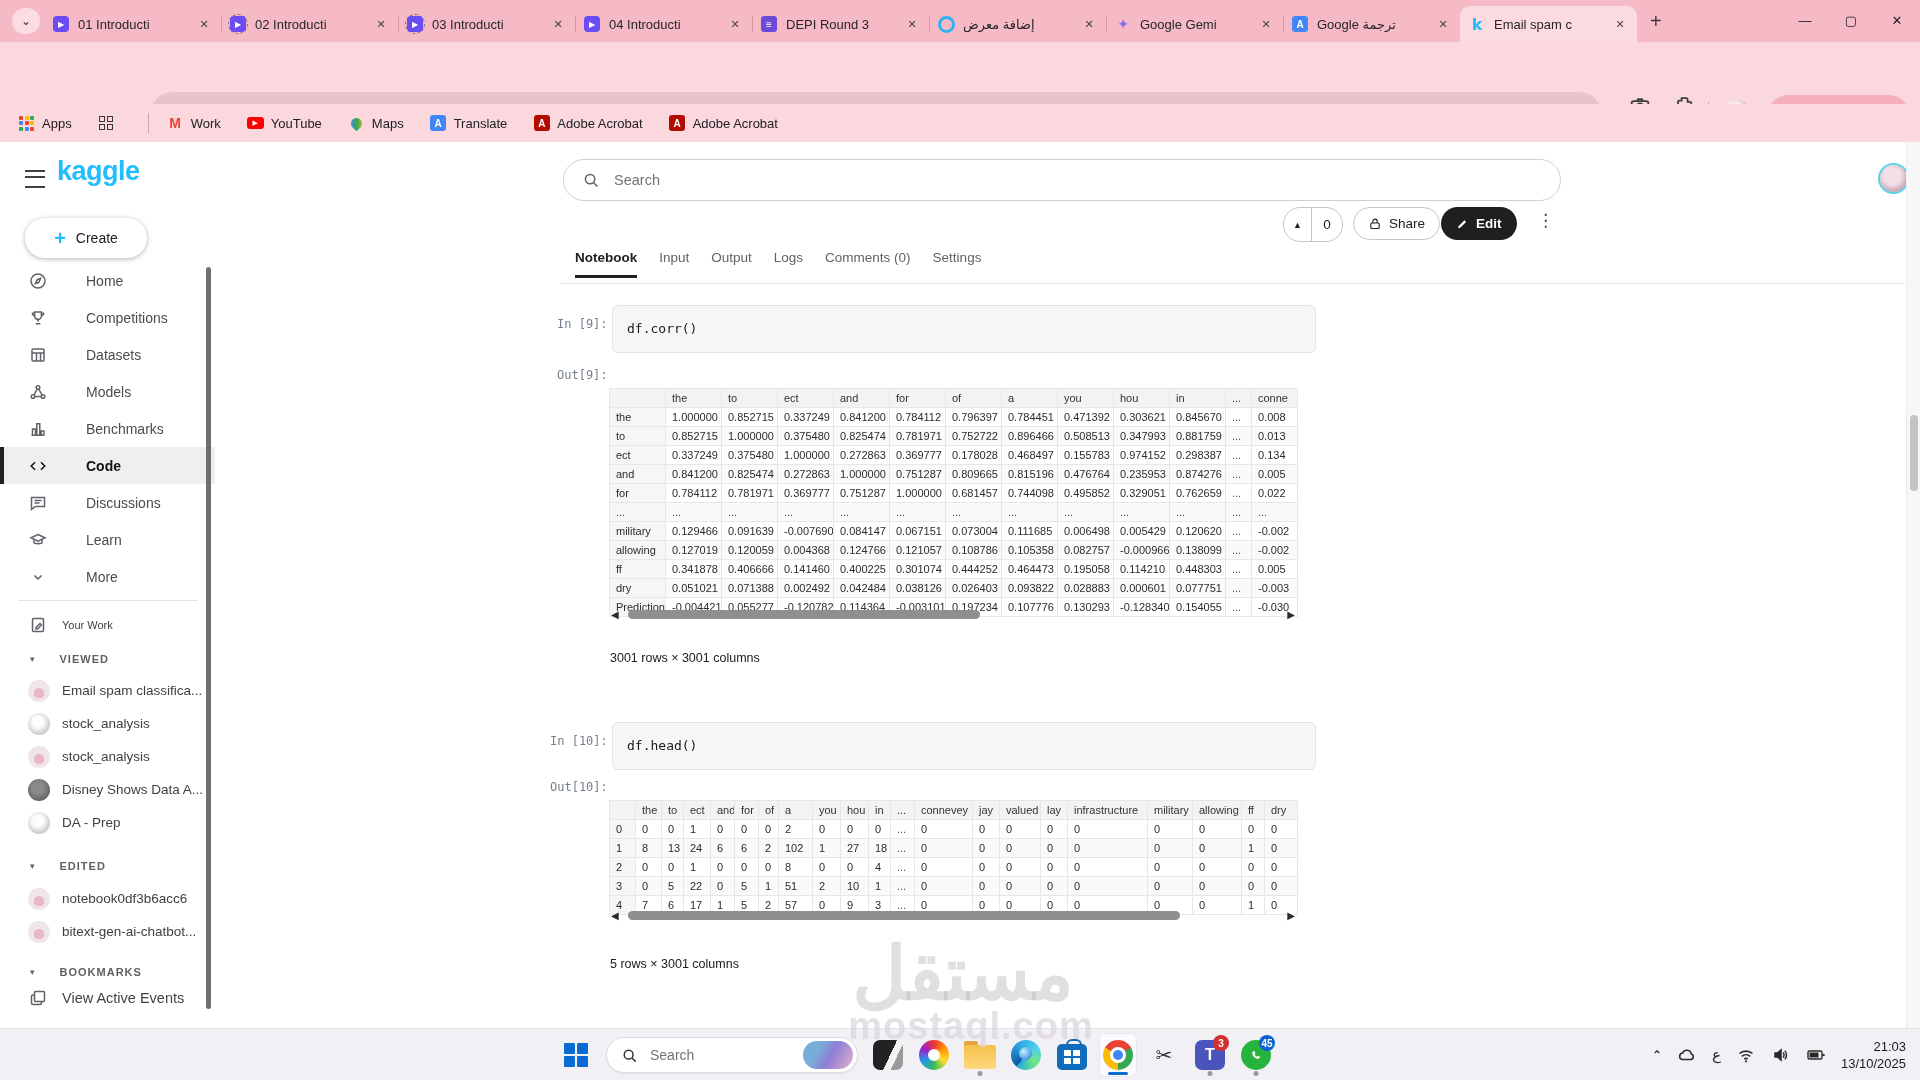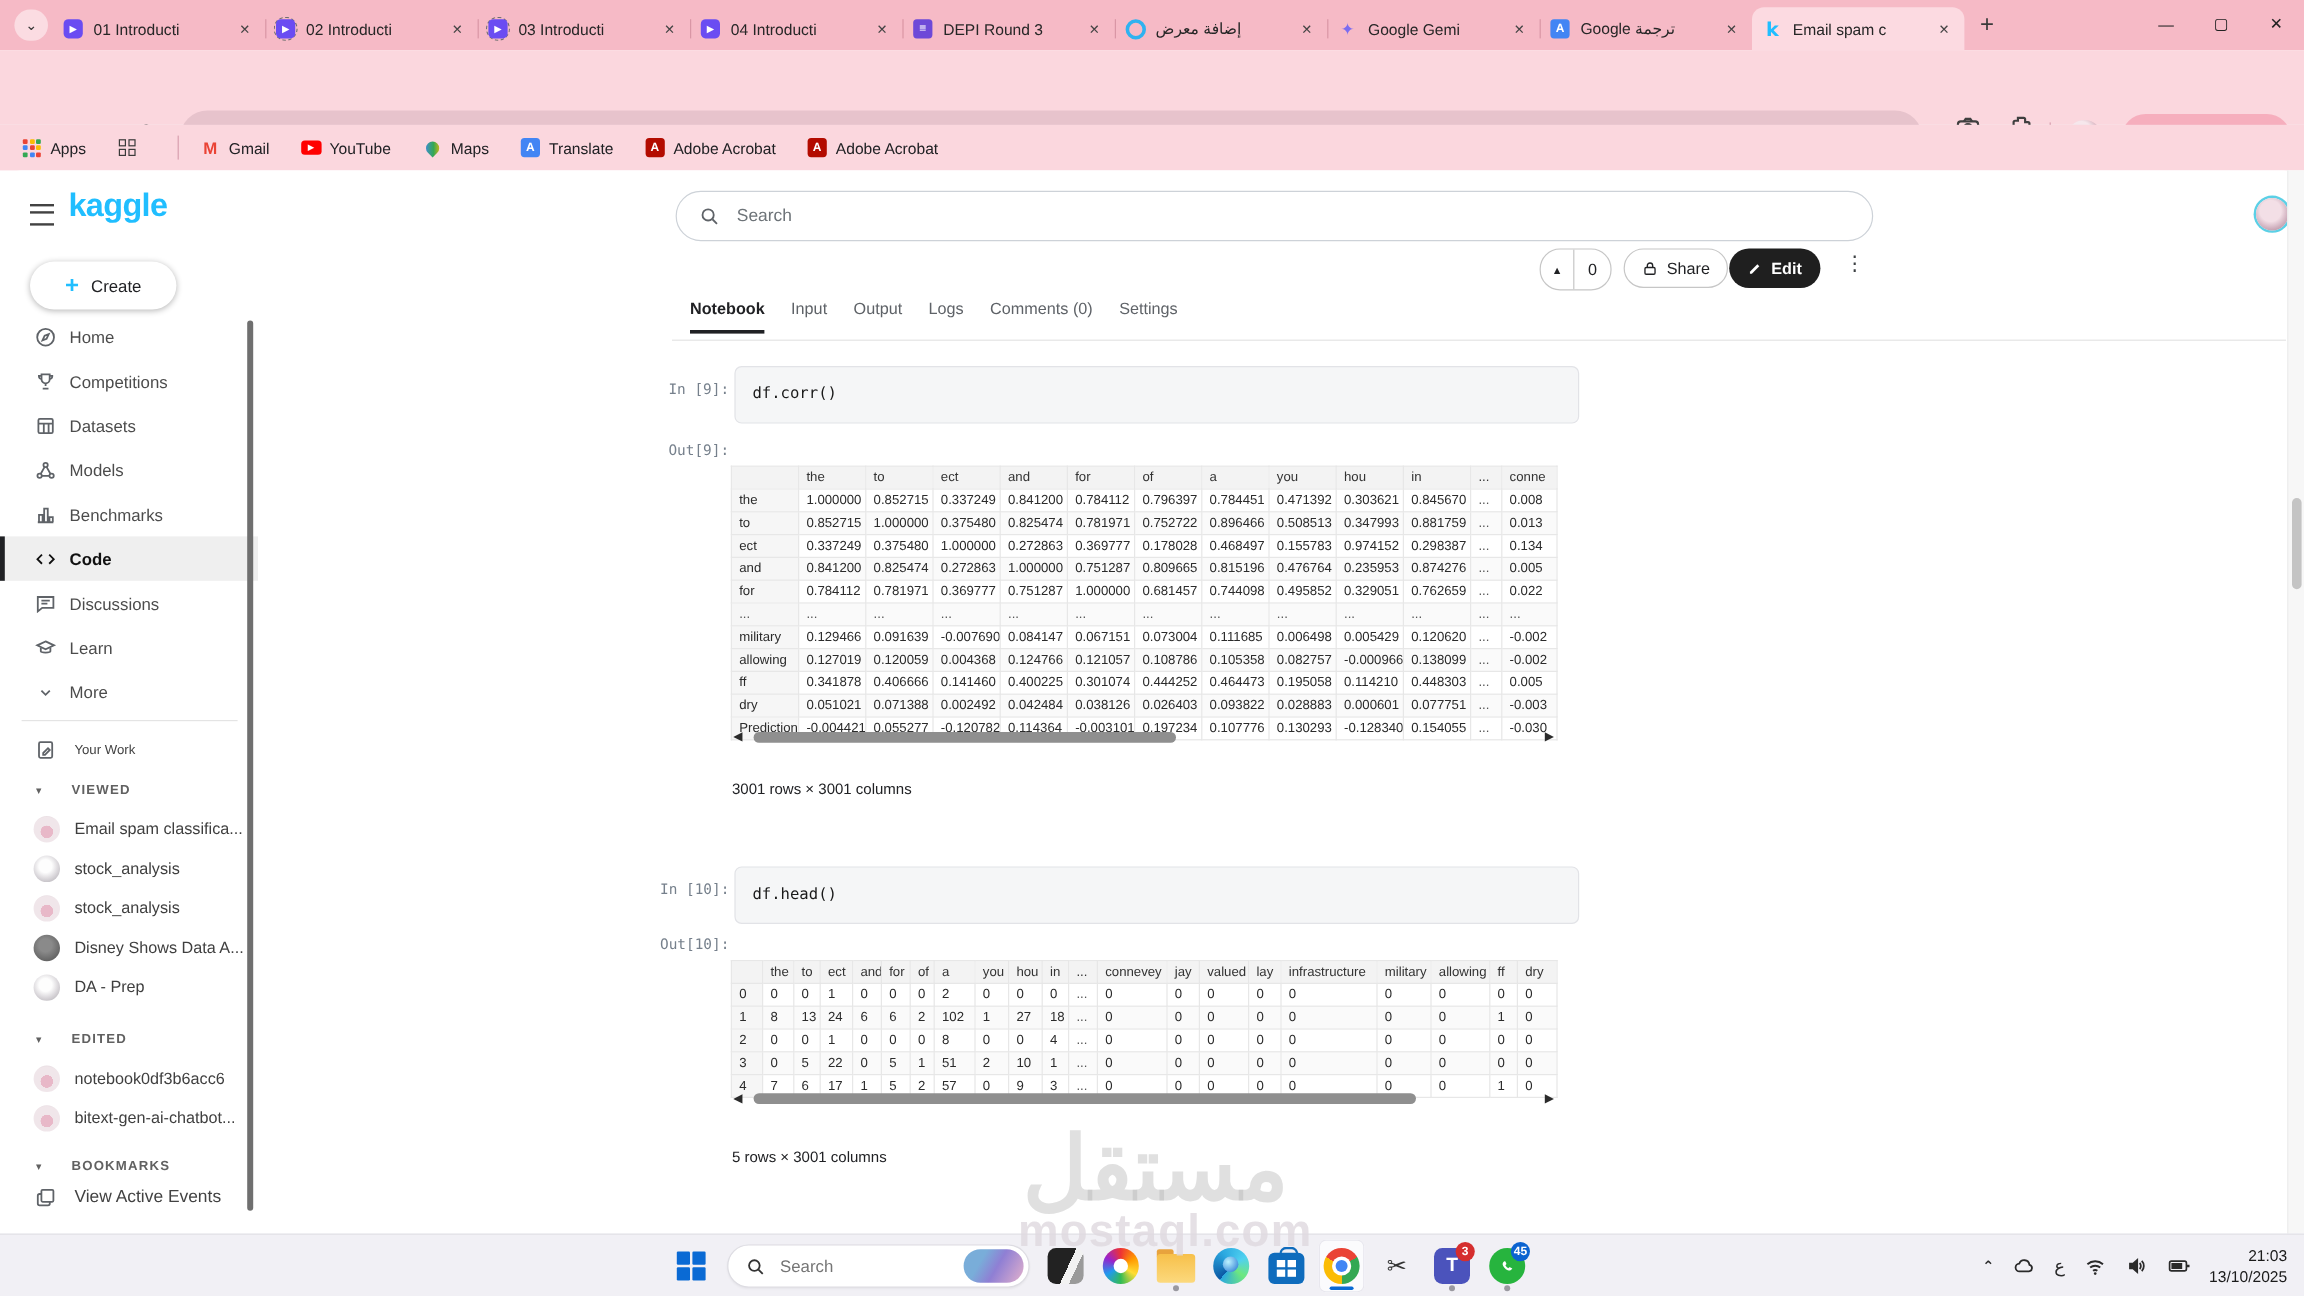--- a/index.html
+++ b/index.html
@@ -57,21 +57,21 @@
   .page{position:absolute;left:0;top:142px;width:1920px;height:886px;background:#fff;border-radius:17px;}
   .hamburger{position:absolute;left:25px;top:28px;width:20px;height:14px;border-top:2px solid #424242;border-bottom:2px solid #424242;}
   .hamburger::after{content:"";display:block;margin-top:4px;border-top:2px solid #424242;}
   .klogo{position:absolute;left:57px;top:14px;font-size:27px;font-weight:bold;color:#20beff;letter-spacing:-0.5px;}
   .create{position:absolute;left:25px;top:76px;width:122px;height:40px;border-radius:22px;background:#fff;
     box-shadow:0 1px 5px rgba(0,0,0,.3);display:flex;align-items:center;justify-content:center;font-size:14px;color:#202124;}
   .create b{color:#20beff;font-size:20px;font-weight:bold;margin-right:10px;}
   .knav{position:absolute;left:0;top:120px;width:215px;}
   .knav-item{position:relative;height:37px;display:flex;align-items:center;font-size:14px;color:#4c4c4c;}
   .knav-item .i20{position:absolute;left:28px;width:20px;height:20px;color:#5f6368;}
-  .knav-item .lbl{margin-left:58px;}
+  .knav-item .lbl{margin-left:86px;}
   .knav-item.active{background:#efefef;color:#111;font-weight:bold;}
   .knav-item.active::before{content:"";position:absolute;left:0;top:0;width:4px;height:100%;background:#202124;}
   .side-div{position:absolute;left:18px;top:458px;width:180px;height:1px;background:#e4e4e4;}
   .yourwork{position:absolute;left:0;top:465px;width:215px;height:36px;display:flex;align-items:center;font-size:11px;color:#424242;}
   .yourwork .i20{position:absolute;left:28px;width:20px;height:20px;color:#5f6368;}
   .yourwork .lbl{margin-left:62px;}
   .sec-hd{position:absolute;left:0;width:215px;height:18px;display:flex;align-items:center;font-size:11px;font-weight:bold;
     letter-spacing:1px;color:#616161;}
   .sec-hd .car{margin:0 0 0 30px;font-size:9px;color:#616161;}
   .sec-hd .lbl{margin-left:24px;}
@@ -341,21 +341,21 @@
             <i></i>
             <i></i>
           </span>
         </span>
       </div>
       <span class="bm-sep"></span>
       <div class="bm">
         <span class="bico">
           <span class="ico-gmail">M</span>
         </span>
-        <span>Gmail</span>
+        <span>Work</span>
       </div>
       <div class="bm">
         <span class="bico">
           <span class="ico-yt">▶</span>
         </span>
         <span>YouTube</span>
       </div>
       <div class="bm">
         <span class="bico">
           <span class="ico-pin"></span>

